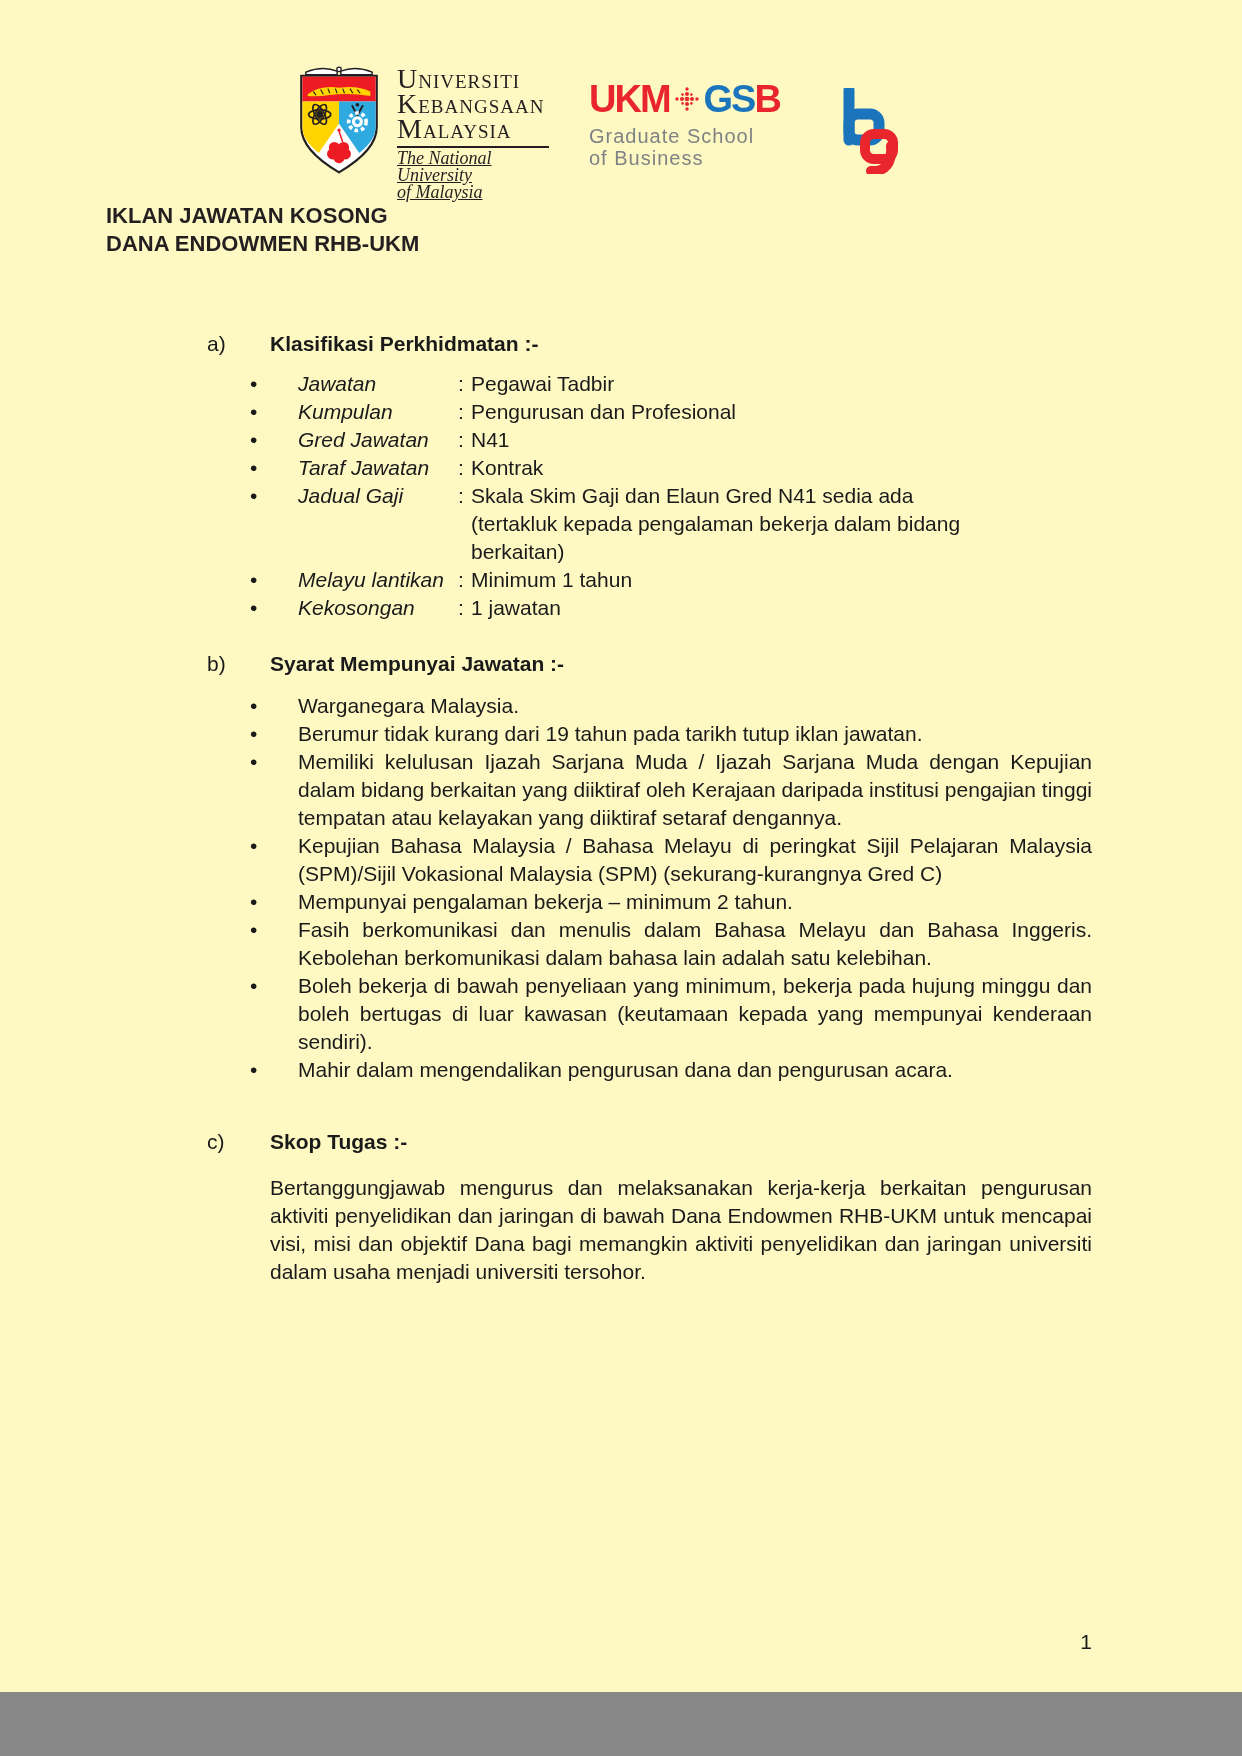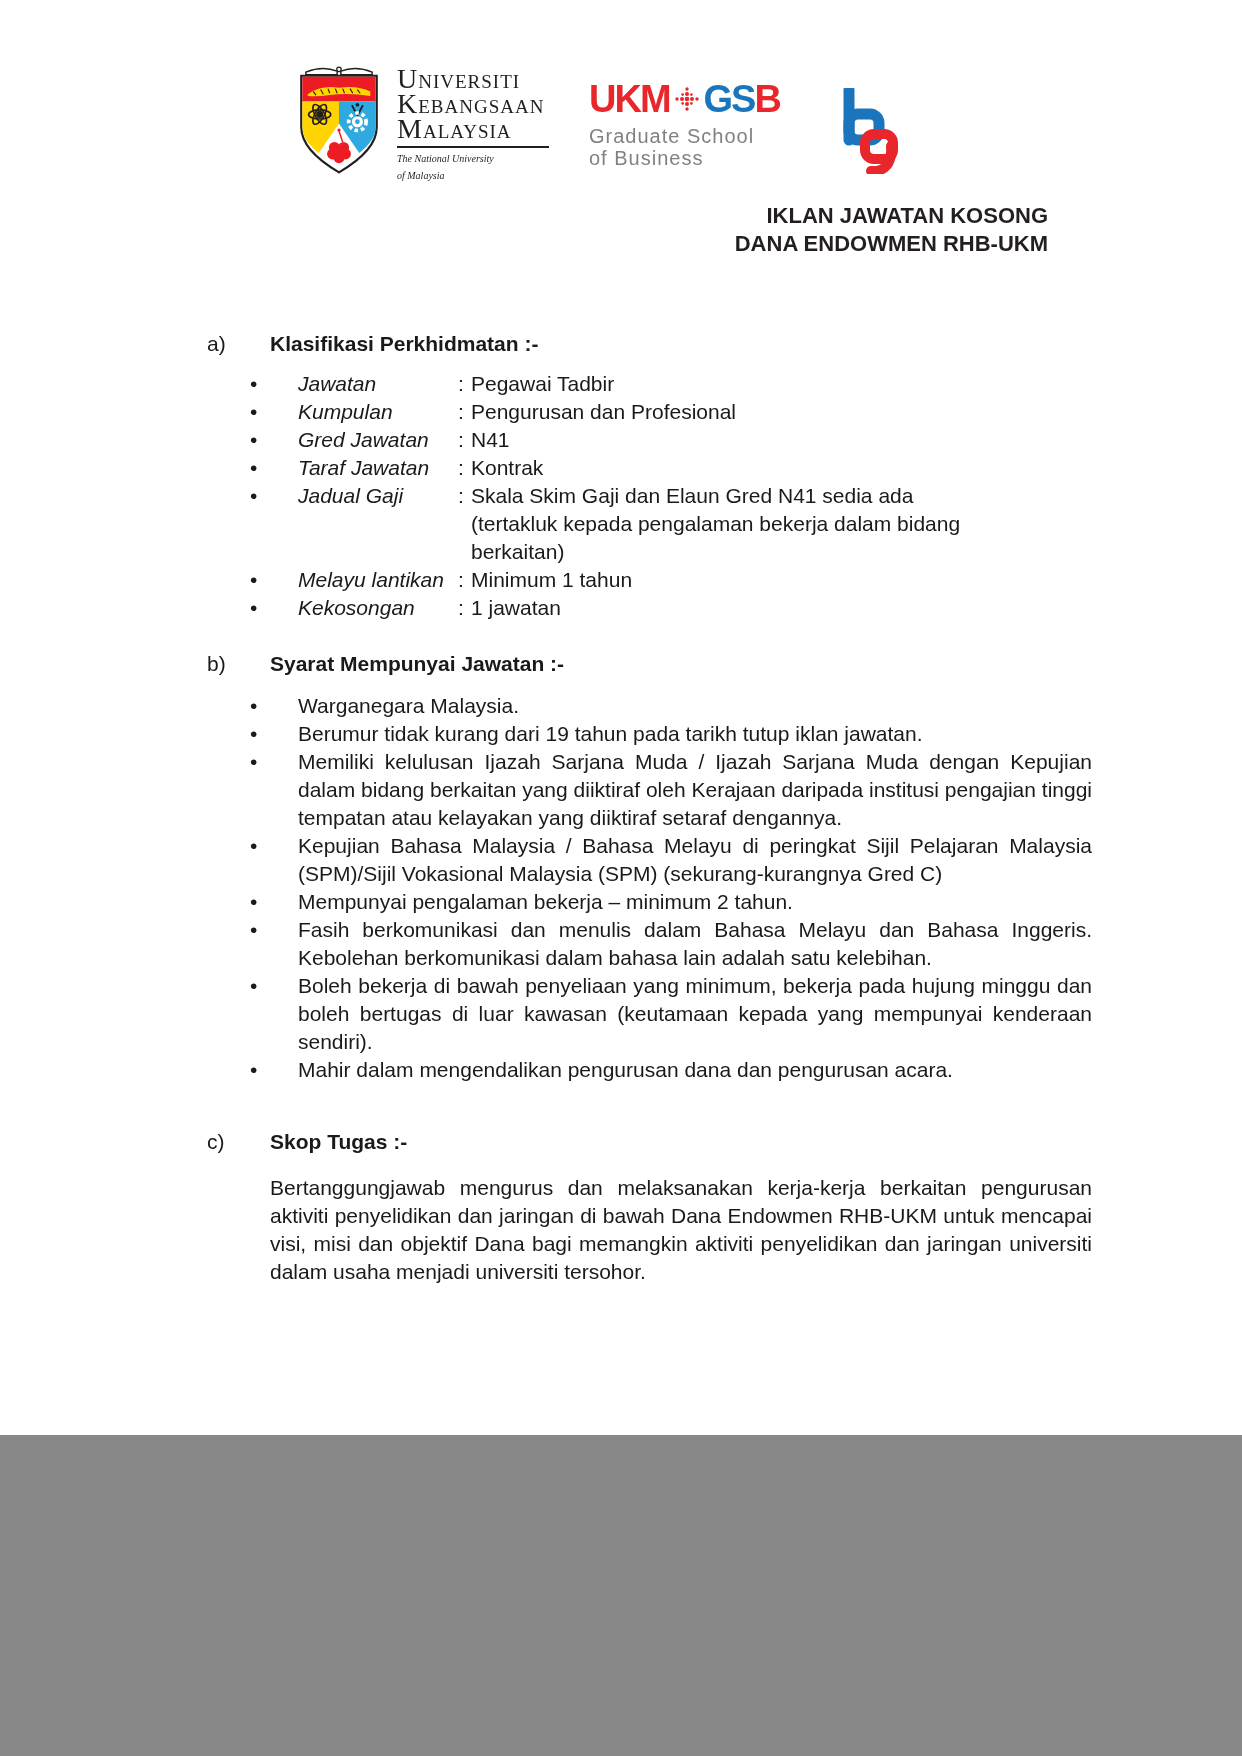--- a/index.html
+++ b/index.html
@@ -1,56 +1,56 @@
 <!DOCTYPE html>
 <html><head>
 <meta charset="utf-8">
 <style>
   html,body{margin:0;padding:0;background:#888;}
   .page{
     position:relative;
-    width:1242px;height:1435px;
-    background:#ffffff;
+    width:1242px;height:1692px;
+    background:#fef9c3;
     font-family:"Liberation Sans", sans-serif;
     color:#1a1a1a;
     font-size:21px;line-height:28px;
     box-sizing:border-box;
     padding:62px 150px 0 150px;
     overflow:hidden;
   }
   
   .header{display:flex;align-items:flex-start;height:118px;padding-left:143px;}
   .crest{width:92px;height:114px;flex:0 0 auto;}
   .uni-name{margin-left:12px;padding-top:6px;width:152px;}
   .uni-name .name-line{
     font-family:"Liberation Serif", serif;
     font-size:19px;line-height:22px;letter-spacing:1px;
     text-transform:uppercase;color:#231f20;white-space:nowrap;
   }
   .uni-name .name-line::first-letter{font-size:28px;}
   .uni-name .tagline{
     margin-top:3px;border-top:2px solid #231f20;padding-top:2px;
     font-family:"Liberation Serif", serif;font-style:italic;
-    font-size:10px;line-height:17px;white-space:pre-line;color:#231f20;
+    font-size:18px;line-height:17px;white-space:pre-line;color:#231f20;text-decoration:underline;
   }
   .gsb{position:relative;margin-left:40px;padding-top:12px;width:300px;}
   .gsb-row{display:flex;align-items:center;white-space:nowrap;}
   .gsb-letters{font-weight:700;font-size:38px;line-height:50px;letter-spacing:-2px;}
   .gsb-red{color:#e8262b;}
   .gsb-blue{color:#1b75bc;}
   .gsb-plus{margin:0 4px;flex:0 0 auto;}
   .gsb-sub{
     margin-top:1px;color:#7f8284;font-size:20px;line-height:22px;
     letter-spacing:1px;text-align:left;white-space:pre-line;width:248px;
   }
   .gsb-b9{position:absolute;right:-12px;top:26px;}
   
   .title{
     position:relative;left:-44px;
-    margin-top:22px;text-align:right;
+    margin-top:22px;text-align:left;
     font-weight:700;font-size:22px;line-height:28px;color:#231f20;
   }
   
   .section-head{display:flex;margin-top:0;}
   .sec-a{margin-top:72px;}
   .sec-b{margin-top:28px;}
   .sec-c{margin-top:44px;}
   .section-letter{width:63px;margin-left:57px;flex:0 0 auto;}
   .section-title{font-weight:700;}
   

